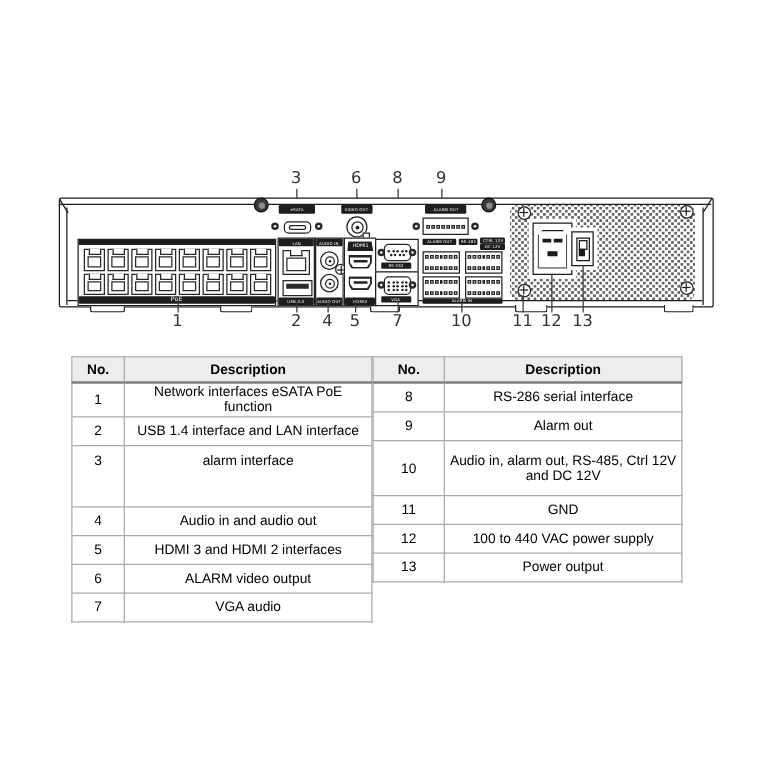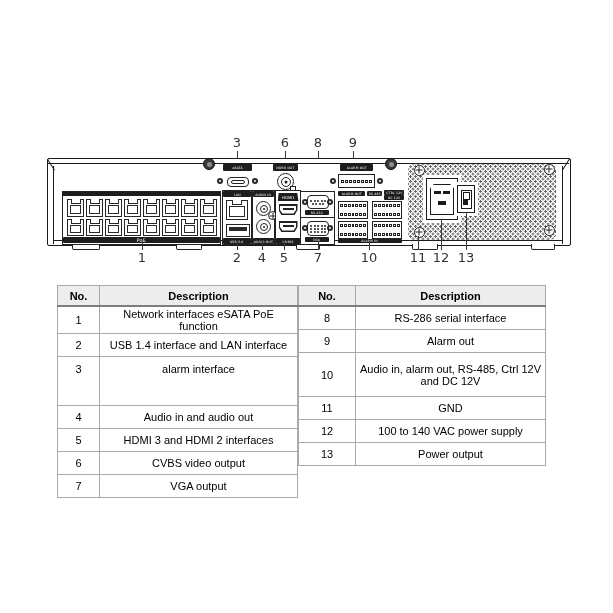--- a/index.html
+++ b/index.html
@@ -476,25 +476,25 @@
         <tr>
             <td>4</td>
             <td>Audio in and audio out</td>
           </tr>
         <tr>
             <td>5</td>
             <td>HDMI 3 and HDMI 2 interfaces</td>
           </tr>
         <tr>
             <td>6</td>
-            <td>CVBS video output</td>
+            <td>ALARM video output</td>
           </tr>
         <tr>
             <td>7</td>
-            <td>VGA output</td>
+            <td>VGA audio</td>
           </tr>
       </tbody>
     </table>
     <table class="spec">
       <colgroup>
           <col style="width:57px">
           <col style="width:190px">
         </colgroup>
       <thead>
         <tr>
@@ -514,21 +514,21 @@
         <tr class="tall">
             <td>10</td>
             <td>Audio in, alarm out, RS-485, Ctrl 12V and DC 12V</td>
           </tr>
         <tr>
             <td>11</td>
             <td>GND</td>
           </tr>
         <tr>
             <td>12</td>
-            <td>100 to 140 VAC power supply</td>
+            <td>100 to 440 VAC power supply</td>
           </tr>
         <tr>
             <td>13</td>
             <td>Power output</td>
           </tr>
       </tbody>
     </table>
   </div>
 
 </div>

